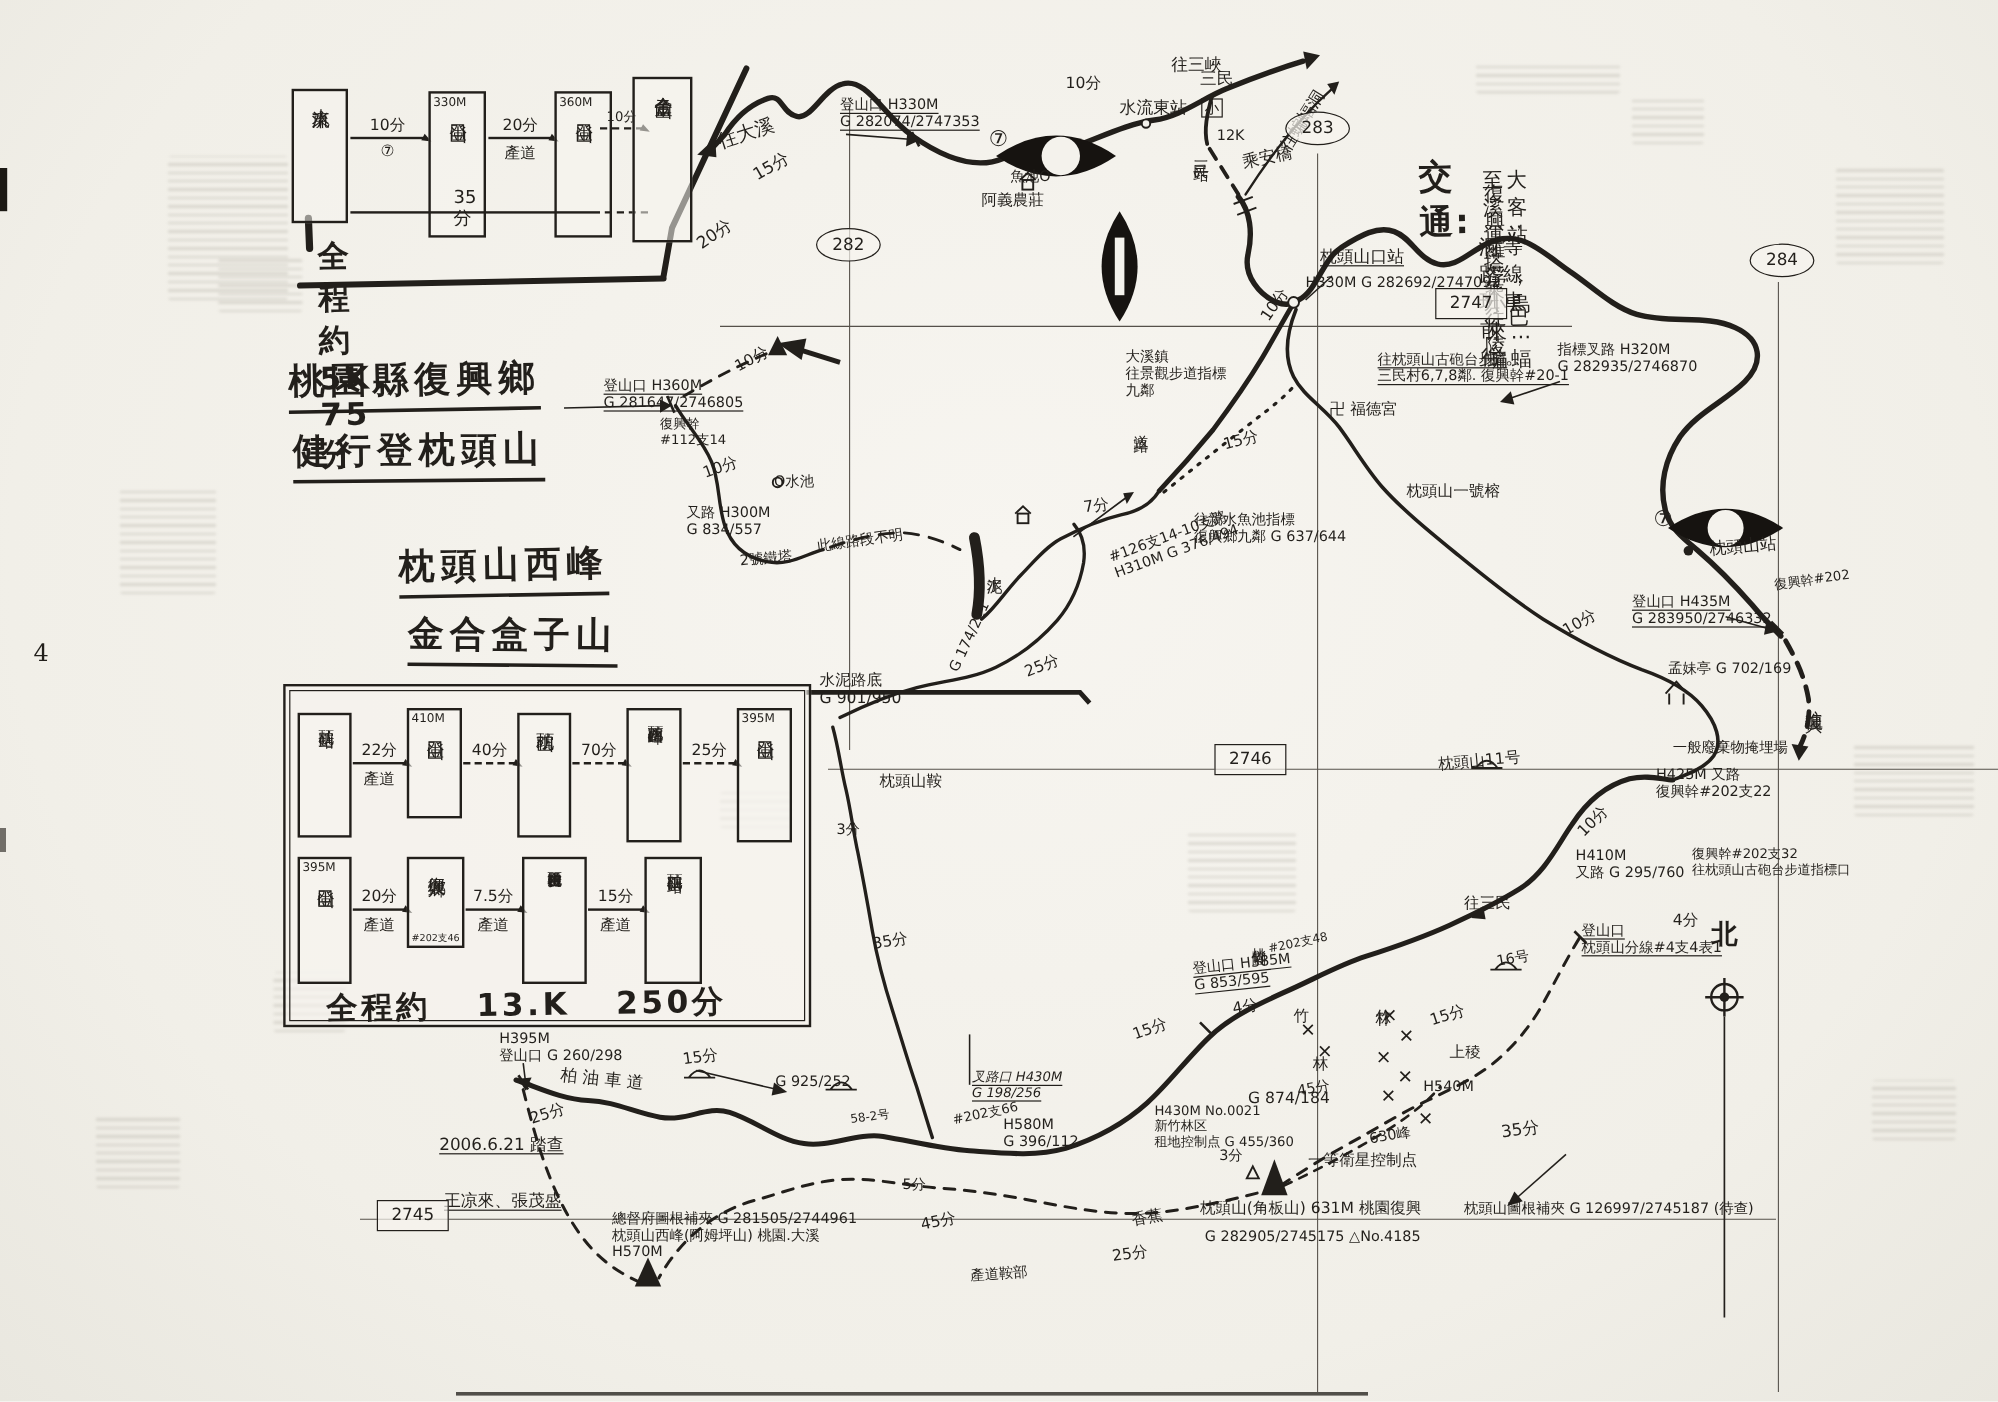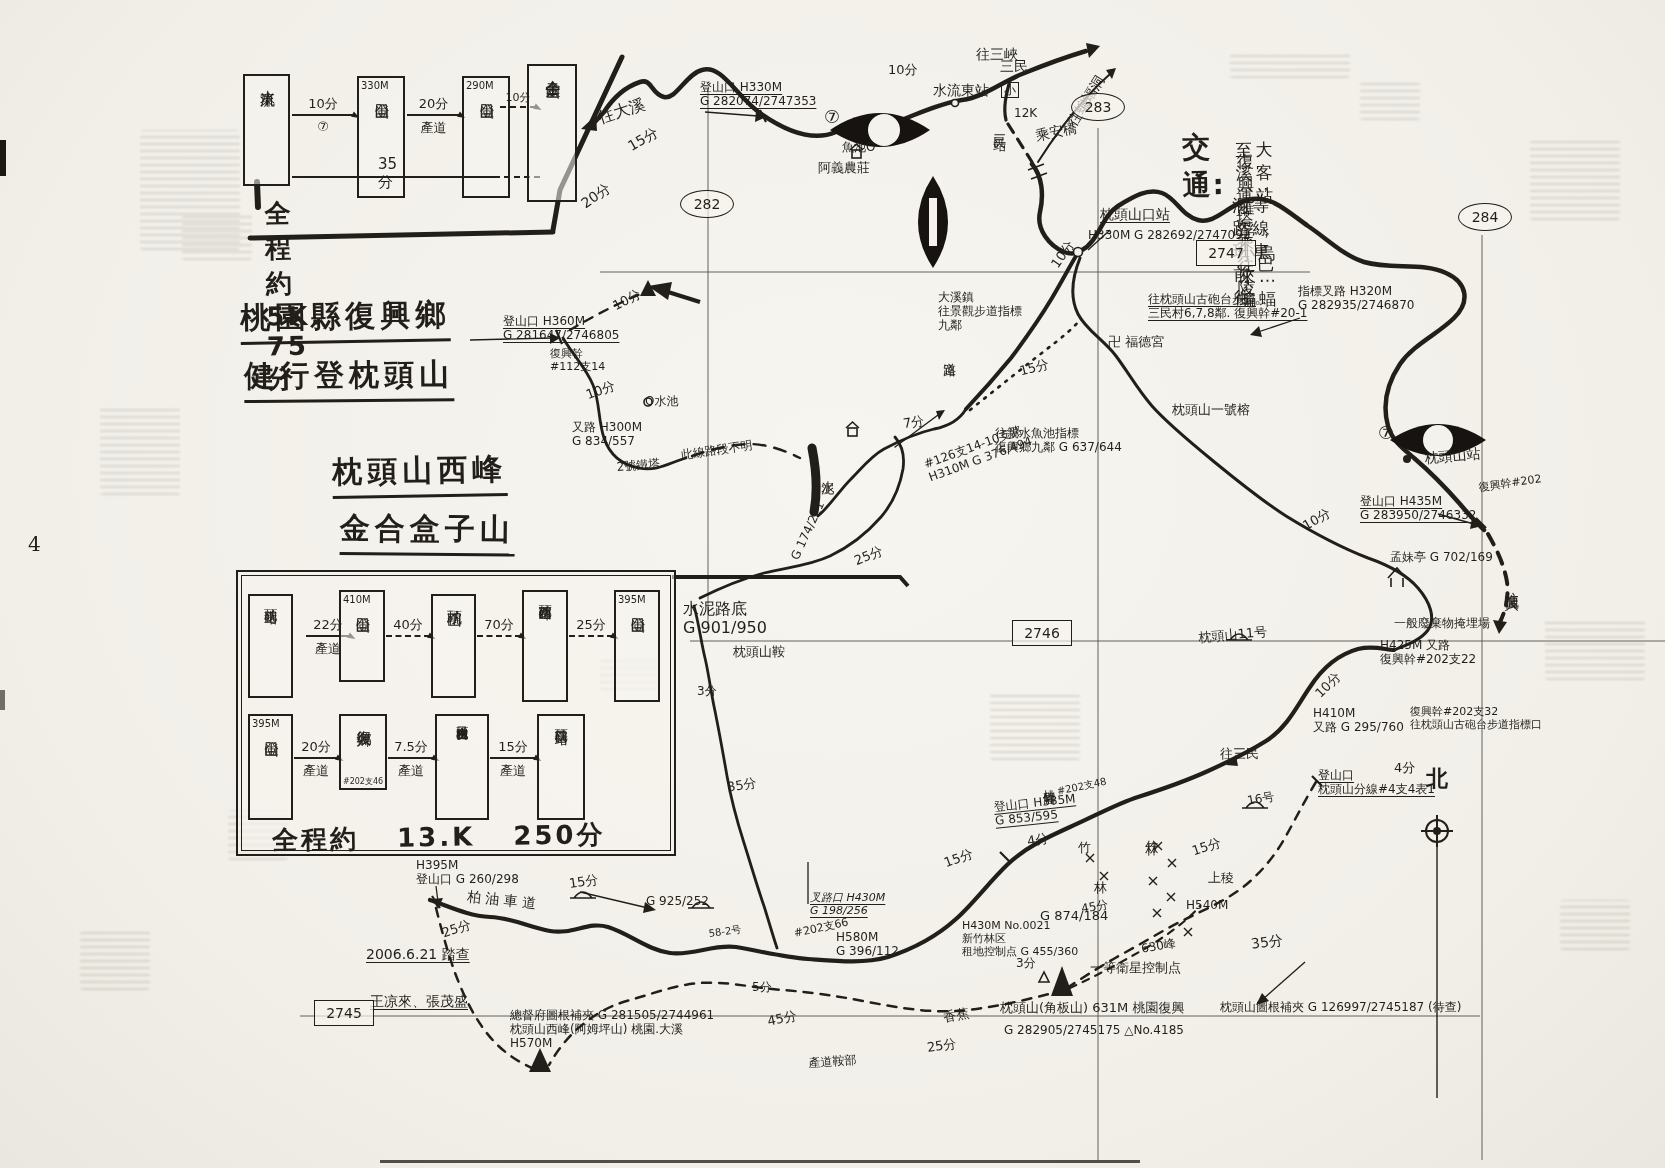--- a/index.html
+++ b/index.html
@@ -264,21 +264,21 @@
 G 834/557</div>
       <div class="ml" style="left: 584px; top: 388px; font-size: 13px; transform: rotate(-20deg);">10分</div>
       <div class="ml" style="left: 645px; top: 394px; font-size: 12px;">O水池</div>
       <div class="ml" style="left: 550px; top: 348px; font-size: 11px;">復興幹
 #112支14</div>
       <div class="ml u" style="left: 463px; top: 314px; font-size: 12px; margin-left: 40px;">登山口 H360M
 G 281647/2746805</div>
       <div class="ml" style="left: 610px; top: 300px; font-size: 13px; transform: rotate(-28deg);">10分</div>
       <div class="ml" style="left: 788px; top: 556px; font-size: 12px; transform: rotate(-65deg);">G 174/221</div>
       <div class="ml" style="left: 852px; top: 554px; font-size: 13px; transform: rotate(-22deg);">25分</div>
-      <div class="ml" style="left: 683px; top: 600px; font-size: 16px;">水泥路底
+      <div class="ml" style="left: 683px; top: 560px; font-size: 13px;">水泥路底
 G 901/950</div>
       <div class="ml" style="left: 733px; top: 644px; font-size: 13px;">枕頭山鞍</div>
       <div class="ml" style="left: 697px; top: 684px; font-size: 12px;">3分</div>
       <div class="ml" style="left: 726px; top: 780px; font-size: 13px; transform: rotate(-10deg);">35分</div>
       <div class="ml" style="left: 1424px; top: 450px; font-size: 14px; transform: rotate(-5deg);">枕頭山站</div>
       <div class="ml" style="left: 1478px; top: 482px; font-size: 11px; transform: rotate(-8deg);">復興幹#202</div>
       <div class="ml u" style="left: 1360px; top: 494px; font-size: 12px;">登山口 H435M
 G 283950/2746332</div>
       <div class="ml" style="left: 1300px; top: 520px; font-size: 13px; transform: rotate(-30deg);">10分</div>
       <div class="ml" style="left: 1390px; top: 550px; font-size: 12px;">孟妹亭 G 702/169</div>
@@ -362,21 +362,21 @@
     </div>
     <div class="rbox" style="left:357px;top:76px;width:48px;height:122px;">
       <span class="elev">330M</span>
       <span class="nm">登山口</span>
     </div>
     <div class="leg" style="left:407px;top:95px;width:53px;">
       <span class="t">20分</span>
       <span class="via">產道</span>
     </div>
     <div class="rbox" style="left:462px;top:76px;width:48px;height:122px;">
-      <span class="elev">290M</span>
+      <span class="elev">360M</span>
       <span class="nm">登山口</span>
     </div>
     <div class="leg dash" style="left:500px;top:90px;width:36px;z-index:1;">
       <span class="t" style="font-size:11px;">10分</span>
     </div>
     <div class="rbox" style="left:527px;top:64px;width:50px;height:138px;z-index:2;">
       <span class="nm">金合盒子山</span>
     </div>
     <div class="totline" style="left:292px;top:176px;width:208px;"></div>
     <div class="totline dashed" style="left:504px;top:176px;width:36px;"></div>
@@ -384,21 +384,21 @@
     <div class="dsum" style="left:266px;top:196px;">全程約5K. 75分</div>
   </div>
 
   <div id="diagram2">
     <div id="frame2">
       <div class="inner"></div>
 
       <div class="rbox" style="left:10px;top:22px;width:45px;height:104px;">
         <span class="nm" style="font-size:13px;">枕頭山站</span>
       </div>
-      <div class="leg" style="left:56px;top:44px;width:44px;margin-left:12px;">
+      <div class="leg" style="left:56px;top:44px;width:44px;">
         <span class="t">22分</span>
         <span class="via">產道</span>
       </div>
       <div class="rbox" style="left:101px;top:18px;width:46px;height:92px;">
         <span class="elev">410M</span>
         <span class="nm">登山口</span>
       </div>
       <div class="leg dash" style="left:148px;top:44px;width:44px;">
         <span class="t">40分</span>
       </div>

